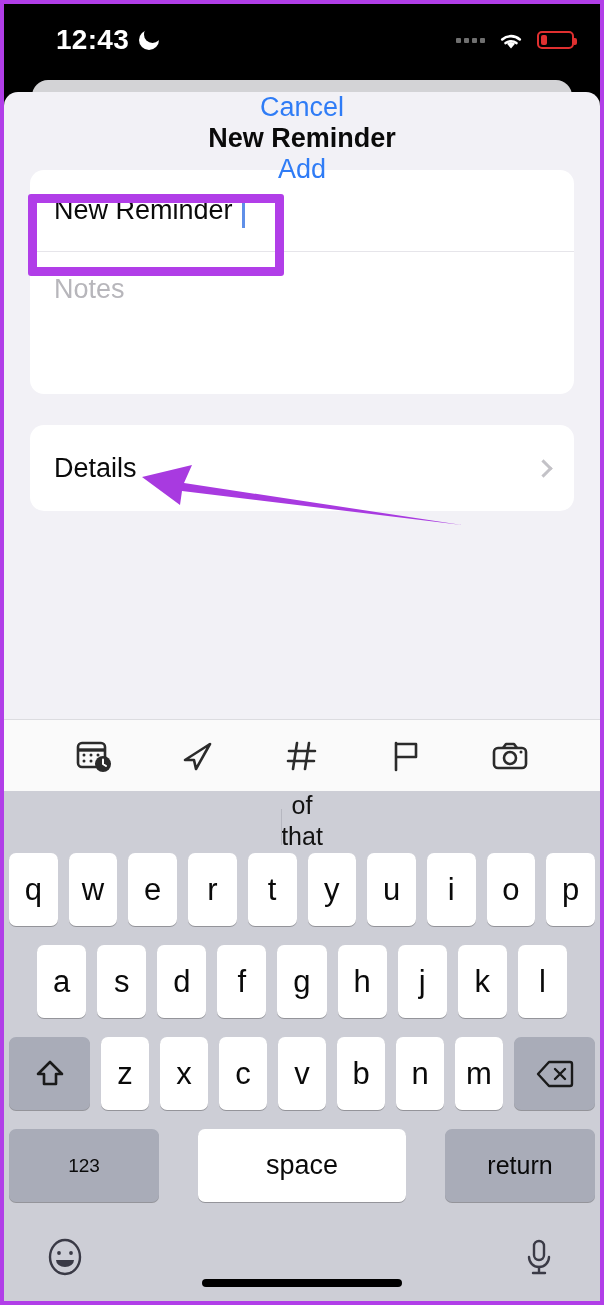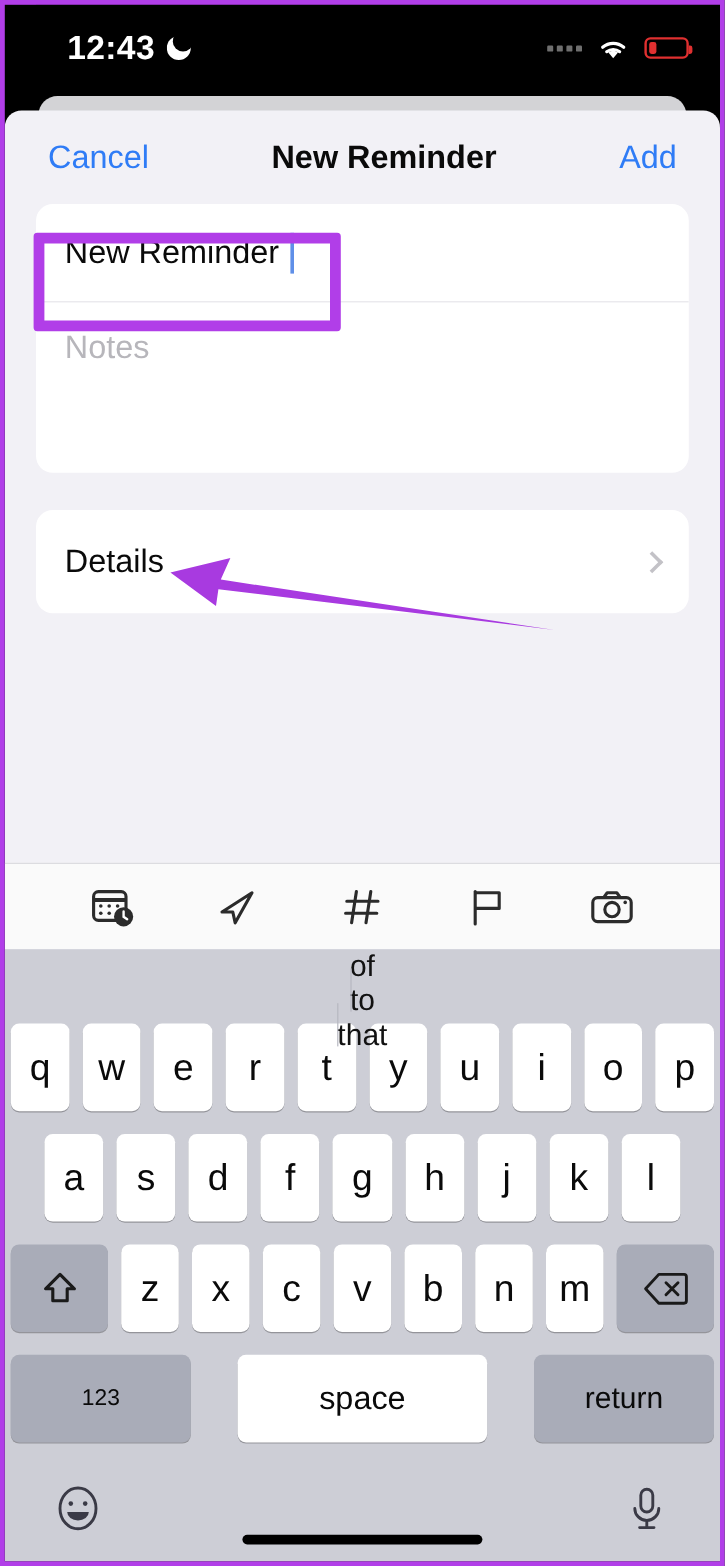--- a/index.html
+++ b/index.html
@@ -32,21 +32,21 @@
 
   
   .sheet-behind{position:absolute;top:76px;left:28px;right:28px;height:60px;
     background:#d3d3d6;border-radius:16px 16px 0 0;}
 
   
   .sheet{position:absolute;top:88px;left:0;right:0;bottom:0;background:#f2f1f6;
     border-radius:14px 14px 0 0;}
 
   .navbar{height:78px;display:flex;align-items:center;justify-content:space-between;
-    padding:0 36px;}
+    padding:0 36px;flex-direction:column;}
   .nav-btn{font-size:27px;color:#2f7cf6;background:none;border:none;padding:0;
     font-family:inherit;cursor:pointer;}
   .nav-title{font-size:27px;font-weight:bold;color:#0a0a0a;}
 
   
   .content{padding:0 26px;}
   .card{background:#fff;border-radius:14px;overflow:hidden;}
   .card + .card{margin-top:31px;}
 
   .title-row{height:82px;display:flex;align-items:center;padding:0 24px;
@@ -188,21 +188,20 @@
         <path d="M15 14 l3-4 h8 l3 4" fill="none" stroke="#2b2b2b" stroke-width="2.6" stroke-linejoin="round"></path>
         <circle cx="22" cy="24" r="6" fill="none" stroke="#2b2b2b" stroke-width="2.6"></circle>
         <circle cx="33" cy="18" r="1.5" fill="#2b2b2b"></circle>
       </svg>
     </div>
 
     <div class="kb">
 
       <div class="predict">
         <span class="pred">of</span>
-        <span class="pred">to</span>
         <span class="pred">that</span>
       </div>
 
       <div class="krow r1">
         <span class="key">q</span>
         <span class="key">w</span>
         <span class="key">e</span>
         <span class="key">r</span>
         <span class="key">t</span>
         <span class="key">y</span>

